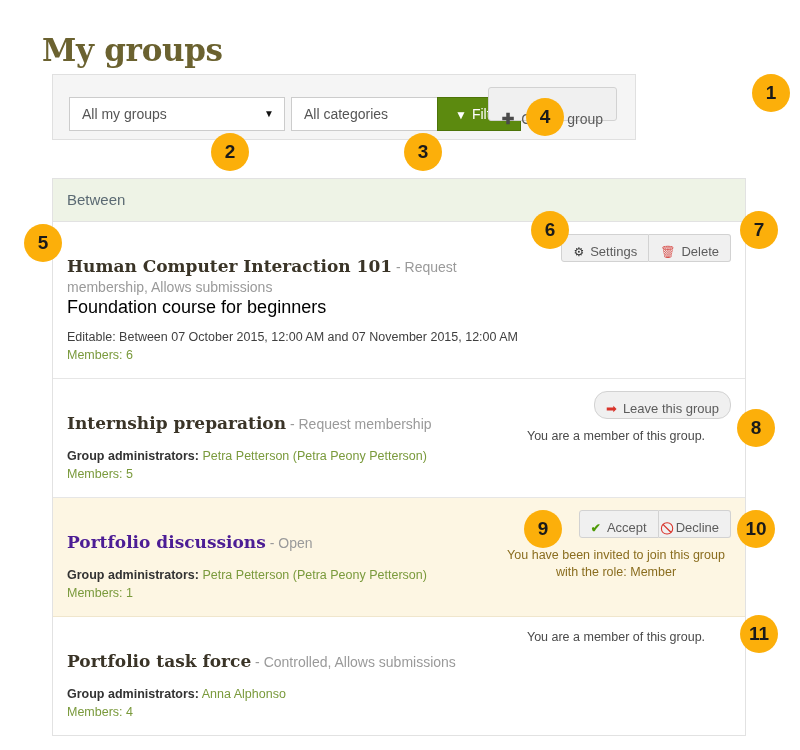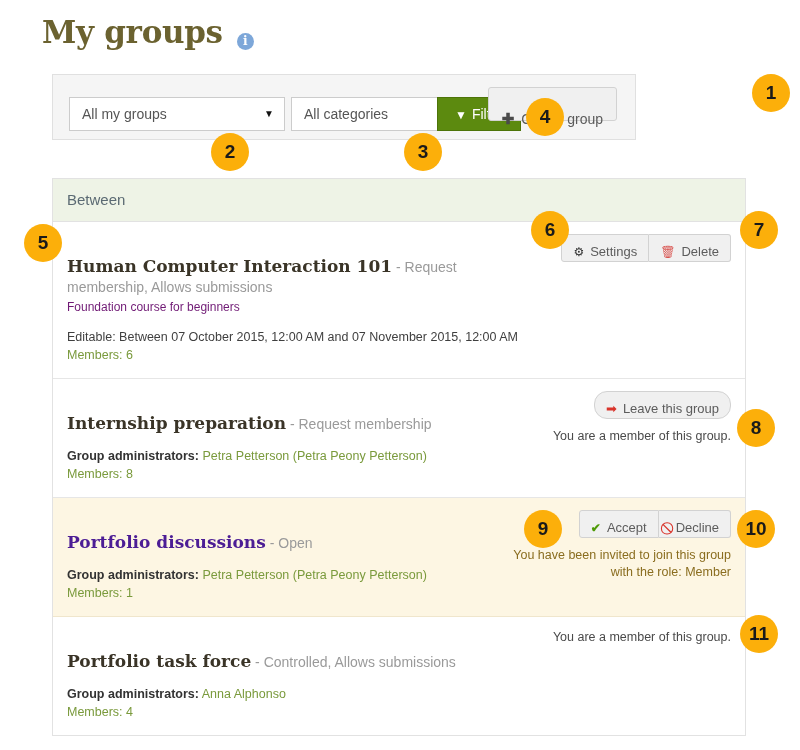--- a/index.html
+++ b/index.html
@@ -14,23 +14,24 @@
     font-size: 13px;
     color: #333333;
     position: relative;
     overflow: hidden;
   }
 
   
   .page-head {
     position: absolute;
     left: 42px;
-    top: 14px;
+    top: 32px;
     display: flex;
-    align-items: flex-end;
+    align-items: center;
+    flex-direction: column;
   }
   .page-title {
     font-family: "DejaVu Serif", serif;
     font-size: 31px;
     font-weight: bold;
     color: #6b6230;
     letter-spacing: -0.3px;
     line-height: 36px;
     margin: 0;
   }
@@ -168,22 +169,22 @@
     display: inline;
   }
   .group-row.invited .group-title { color: #4c1d95; }
   .group-meta {
     font-size: 14px;
     color: #9a9a9a;
     font-family: "Liberation Sans", sans-serif;
     font-weight: normal;
   }
   .group-desc {
-    font-size: 12px;
-    color: #701a75;
+    font-size: 18px;
+    color: #000000;
     margin-top: 3px;
     line-height: 19px;
   }
   .group-editable {
     font-size: 12.5px;
     color: #3f3f3f;
     margin-top: 12px;
     line-height: 17px;
   }
   .group-admins {
@@ -234,20 +235,21 @@
   .bi.trash  { color: #d9534f; }
   .bi.arrow  { color: #d9342b; font-size: 13px; }
   .bi.check  { color: #4e9a06; font-weight: bold; }
   .bi.ban    { color: #d9342b; font-weight: bold; }
 
   .status-note {
     font-size: 12.5px;
     color: #4a4a4a;
     margin-top: 9px;
     line-height: 17px;
+    text-align: center;
   }
   .status-note.invite {
     color: #8a6d1f;
   }
 
   
   .badge {
     position: absolute;
     width: 38px;
     height: 38px;
@@ -303,21 +305,21 @@
         </div>
         <div class="row-actions"><div class="btn-group">
             <span class="btn-sm"><span class="bi gear">⚙</span><span>Settings</span></span>
             <span class="btn-sm"><span class="bi trash">🗑</span><span>Delete</span></span>
           </div></div>
       </div>
       <div class="group-row">
         <div class="row-main">
           <div><span class="group-title">Internship preparation</span><span class="group-meta"> - Request membership</span></div>
           <div class="group-admins" style="margin-top: 12px;"><span class="lbl">Group administrators:</span><span class="admin-link"> Petra Petterson (Petra Peony Petterson)</span></div>
-          <div class="group-members">Members: 8</div>
+          <div class="group-members">Members: 5</div>
         </div>
         <div class="row-actions"><div class="btn-group">
             <span class="btn-sm"><span class="bi arrow">➡</span><span>Leave this group</span></span>
           </div><div class="status-note">You are a member of this group.</div></div>
       </div>
       <div class="group-row invited">
         <div class="row-main">
           <div><span class="group-title">Portfolio discussions</span><span class="group-meta"> - Open</span></div>
           <div class="group-admins" style="margin-top: 12px;"><span class="lbl">Group administrators:</span><span class="admin-link"> Petra Petterson (Petra Peony Petterson)</span></div>
           <div class="group-members">Members: 1</div>

